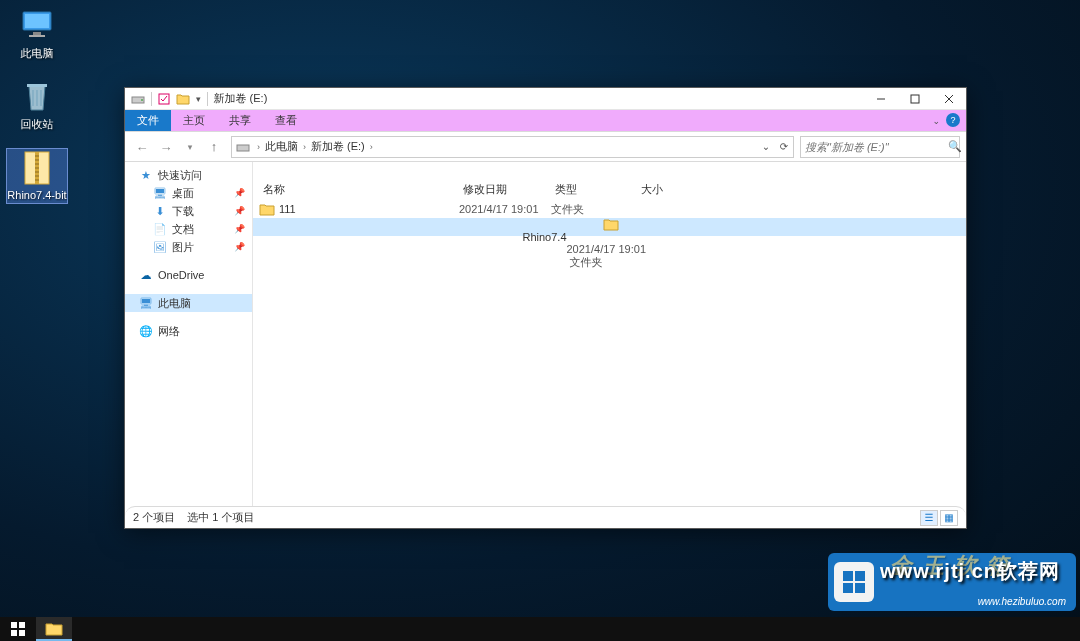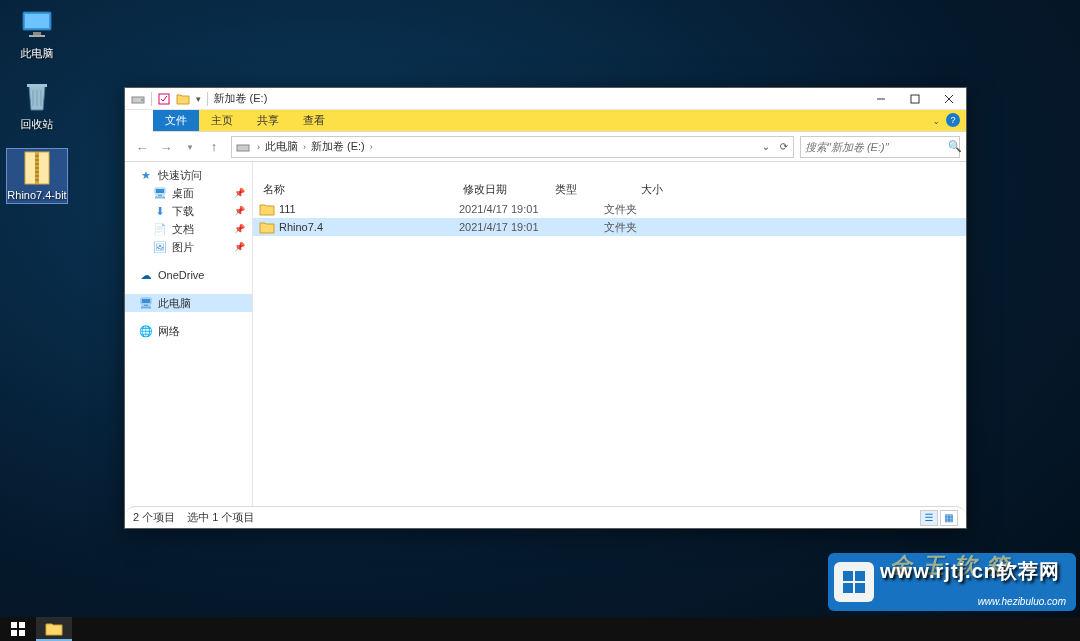--- a/index.html
+++ b/index.html
@@ -18,21 +18,21 @@
 
 .title-bar { height: 22px; background: #fff; display: flex; align-items: center; border-bottom: 1px solid #e5e5e5; }
 .title-bar-icons { display: flex; align-items: center; padding-left: 6px; gap: 6px; }
 .title-bar-icons .tb-folder { width: 14px; height: 12px; }
 .title-bar-icons .sep { width: 1px; height: 14px; background: #ccc; }
 .title-text { font-size: 11px; color: #333; margin-left: 6px; }
 .window-controls { margin-left: auto; display: flex; }
 .win-ctrl { width: 34px; height: 22px; display: flex; align-items: center; justify-content: center; font-size: 12px; color: #333; cursor: pointer; }
 
 
-.ribbon { height: 22px; background: #fde047; display: flex; align-items: stretch; border-bottom: 1px solid #dadada; position: relative; margin-left: 28px; }
+.ribbon { height: 22px; background: #f0abfc; display: flex; align-items: stretch; border-bottom: 1px solid #dadada; position: relative; }
 .ribbon-tab { padding: 0 12px; font-size: 11px; display: flex; align-items: center; color: #333; cursor: pointer; }
 .ribbon-tab.file { background: #1979ca; color: #fff; }
 .help-icon { position: absolute; right: 6px; top: 3px; width: 14px; height: 14px; border-radius: 50%; background: #1979ca; color: #fff; font-size: 9px; display: flex; align-items: center; justify-content: center; }
 .expand-caret { position: absolute; right: 26px; top: 6px; font-size: 9px; color: #555; }
 
 
 .nav-bar { height: 30px; background: #fff; display: flex; align-items: center; padding: 4px 6px; gap: 2px; border-bottom: 1px solid #dadada; }
 .nav-btn { width: 22px; height: 22px; display: flex; align-items: center; justify-content: center; color: #888; cursor: default; font-size: 13px; }
 .nav-btn.active { color: #555; cursor: pointer; }
 .address-box { flex: 1; height: 22px; border: 1px solid #ccc; display: flex; align-items: center; padding-left: 4px; background: #fff; margin: 0 4px; }
@@ -58,25 +58,25 @@
 
 .content-pane { flex: 1; background: #fff; display: flex; flex-direction: column; }
 .col-headers { display: flex; height: 22px; align-items: center; font-size: 11px; color: #333; margin-top: 16px; }
 .col-headers .col { padding-left: 10px; }
 .col.name { width: 200px; }
 .col.date { width: 92px; }
 .col.type { width: 86px; }
 .col.size { width: 80px; }
 .file-list { flex: 1; }
 .file-row { display: flex; align-items: center; height: 18px; font-size: 11px; cursor: default; padding-left: 6px; }
-.file-row.selected { background: #cde8ff; }
+.file-row.selected { background: #cde8ff; flex-direction: column; }
 .file-row .folder-icon { width: 16px; height: 14px; display: flex; align-items: center; justify-content: center; margin-right: 4px; }
 .file-row .fname { width: 180px; color: #333; }
 .file-row .fdate { width: 92px; color: #555; }
-.file-row .ftype { width: 86px; color: #555; text-align: right; }
+.file-row .ftype { width: 86px; color: #555; }
 .file-row .fsize { width: 80px; color: #555; }
 
 .status-bar { height: 22px; border-top: 1px solid #dadada; display: flex; align-items: center; font-size: 11px; color: #333; padding: 0 8px; border-radius: 10px; }
 .status-bar .status-right { margin-left: auto; display: flex; gap: 2px; }
 .view-toggle { width: 18px; height: 16px; border: 1px solid #ccc; display: flex; align-items: center; justify-content: center; font-size: 10px; color: #1979ca; cursor: pointer; }
 .view-toggle.active { background: #e1efff; }
 
 
 .taskbar { position: absolute; bottom: 0; left: 0; right: 0; height: 24px; background: #101010; display: flex; align-items: center; }
 .task-item { width: 36px; height: 24px; display: flex; align-items: center; justify-content: center; cursor: pointer; }

